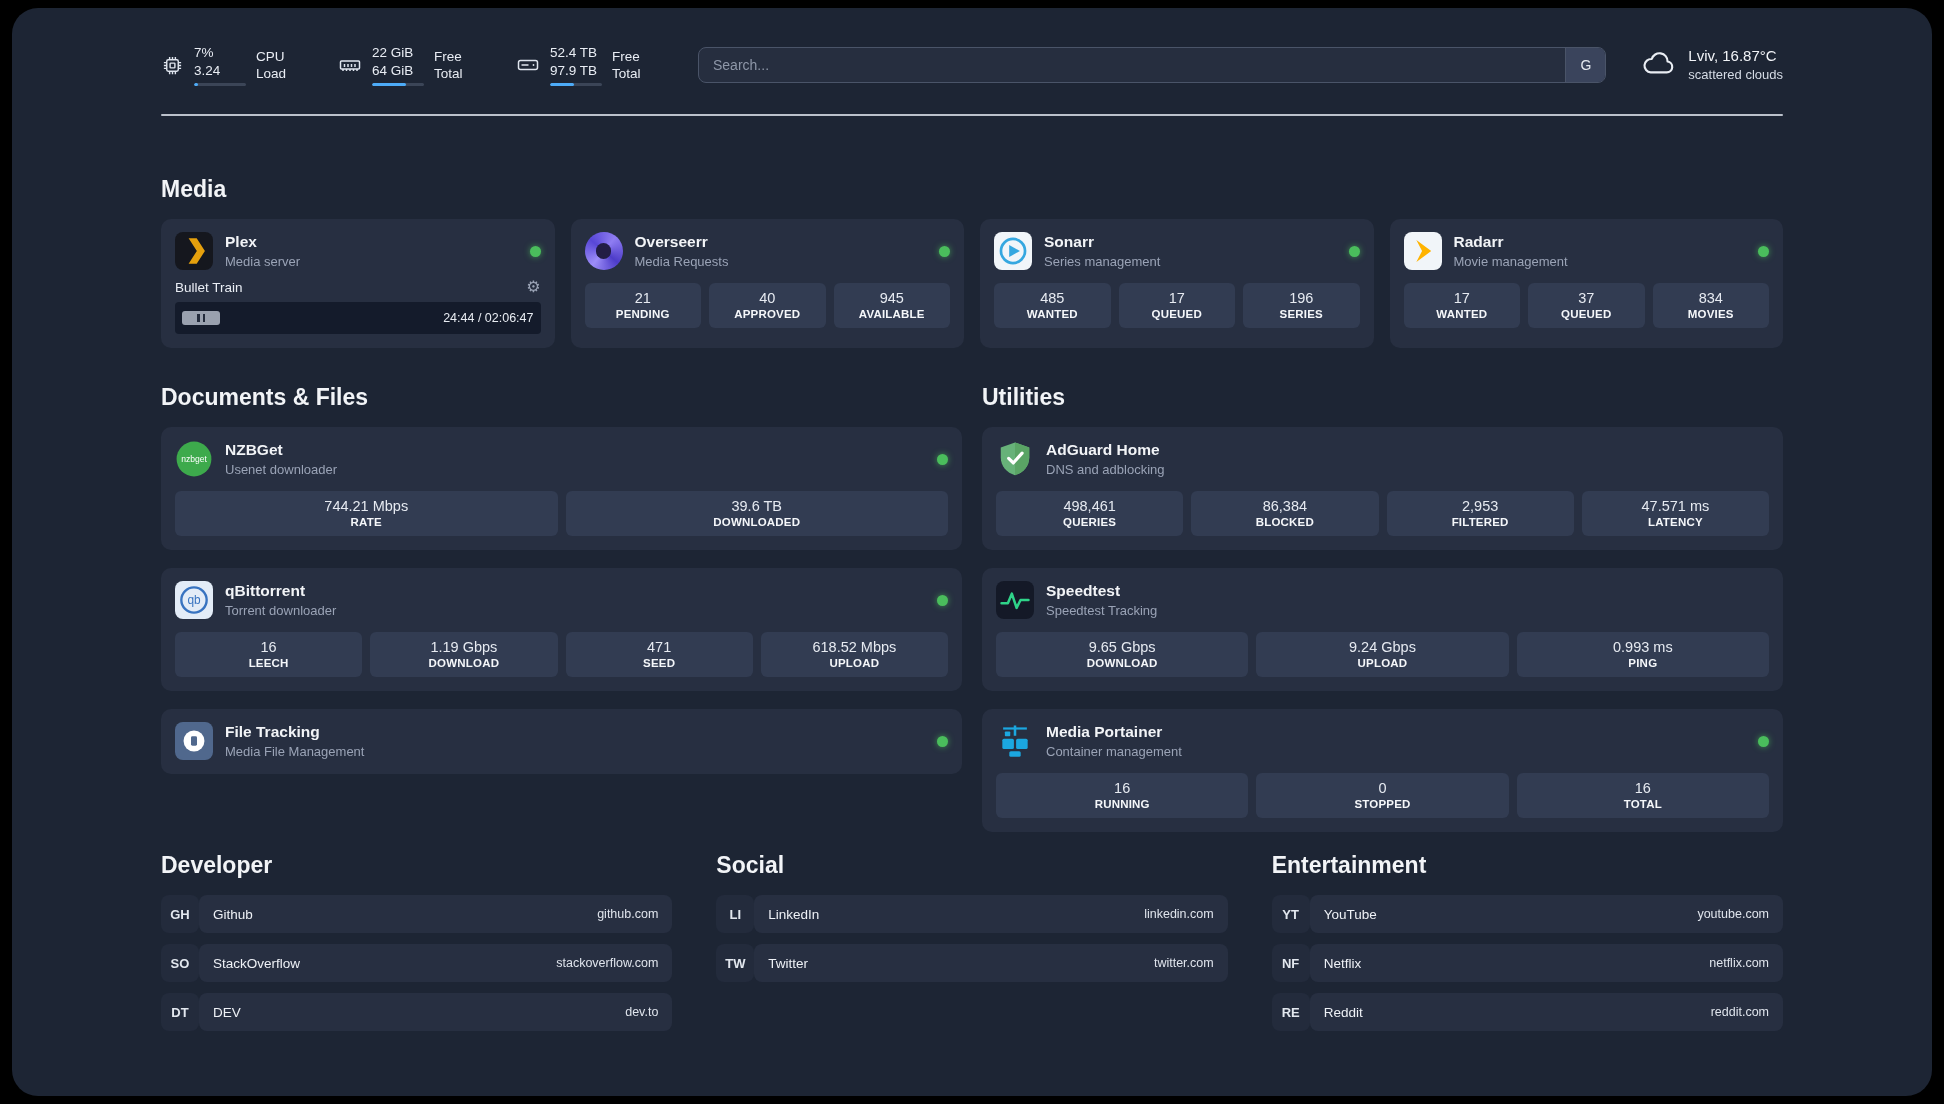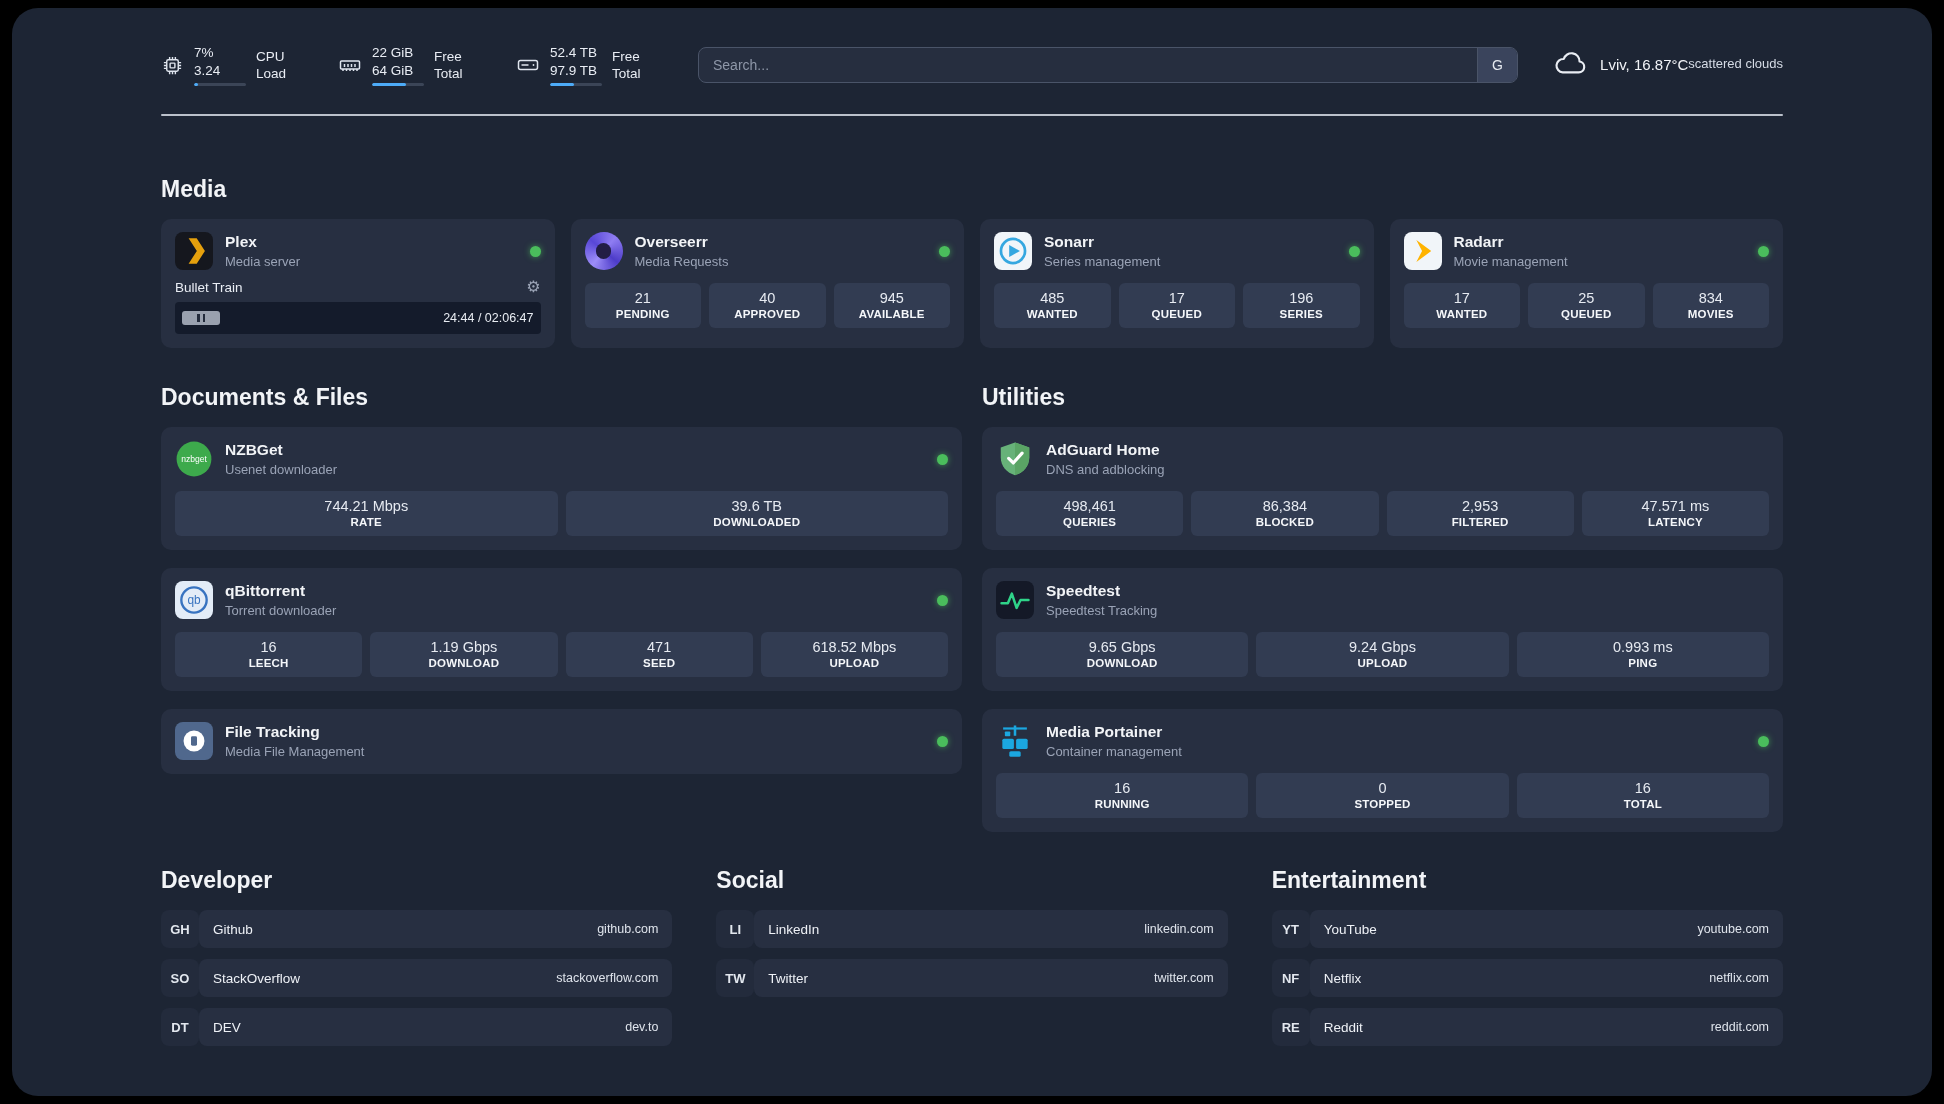--- a/index.html
+++ b/index.html
@@ -37,21 +37,21 @@
   .fill-cpu{width:8%}
   .fill-ram{width:66%}
   .fill-disk{width:47%}
 
   .searchbar{flex:1;height:36px;background:#262e3f;border:1px solid var(--border);border-radius:8px;display:flex;align-items:stretch;overflow:hidden}
   .search-input{flex:1;background:transparent;border:none;outline:none;color:#e6eaf0;font-size:14px;padding:0 14px;font-family:"Liberation Sans", sans-serif}
   .search-input::placeholder{color:#8e97a8}
   .search-engine{width:40px;background:#3a445c;border:none;border-left:1px solid var(--border);color:#e6eaf0;font-size:14px;cursor:pointer;display:flex;align-items:center;justify-content:center;font-family:"Liberation Sans", sans-serif}
 
   .weather{display:flex;align-items:center;gap:10px;flex:none}
-  .weather-text{display:flex;line-height:1.35}
+  .weather-text{display:flex;flex-direction:column;line-height:1.35}
   .weather-loc{font-size:15px;color:#f2f4f8}
   .weather-cond{font-size:13px;color:#d5dbe5}
 
   .divider{margin-top:28px;height:2px;background:rgba(215,221,230,0.85);border-radius:1px}
 
   
   .section-title{font-size:23px;font-weight:600;color:#f2f4f7;margin:0 0 16px}
   .section-media{margin-top:60px}
   .media-grid{display:grid;grid-template-columns:repeat(4,1fr);gap:16px}
 
@@ -80,21 +80,21 @@
 
   
   .cols{display:grid;grid-template-columns:1fr 1fr;gap:20px;margin-top:36px}
   .col-stack{display:flex;flex-direction:column;gap:18px}
 
   
   .icon-overseerr{border-radius:50%;background:conic-gradient(from 220deg,#9d8df8,#5847d6,#8f7df2,#4d3cc9,#9d8df8);overflow:hidden}
   .icon-overseerr::after{content:"";position:absolute;left:29%;top:29%;width:42%;height:42%;border-radius:50%;background:#221d45}
 
   
-  .bm-grid{display:grid;grid-template-columns:1fr 1fr 1fr;gap:44px;margin-top:35px}
+  .bm-grid{display:grid;grid-template-columns:1fr 1fr 1fr;gap:44px;margin-top:20px}
   .bm-rows{display:flex;flex-direction:column;gap:11px}
   .bm-row{display:flex;gap:0;align-items:stretch;cursor:pointer}
   .bm-abbr{width:38px;height:38px;background:var(--tile-dark);border-radius:8px;display:flex;align-items:center;justify-content:center;font-size:13px;font-weight:600;color:#e2e7ee;flex:none}
   .bm-pill{flex:1;background:var(--card);border-radius:8px;display:flex;align-items:center;justify-content:space-between;padding:0 14px;min-width:0}
   .bm-name{font-size:13.5px;color:#eef1f6}
   .bm-url{font-size:12.5px;color:#dfe4ec}
 </style>
 </head>
 <body>
 
@@ -288,21 +288,21 @@
               <span class="app-sub">Movie management</span>
             </div>
             <span class="status-dot"></span>
           </div>
           <div class="stats-row">
             <div class="stat-tile">
               <span class="stat-value">17</span>
               <span class="stat-label">WANTED</span>
             </div>
             <div class="stat-tile">
-              <span class="stat-value">25</span>
+              <span class="stat-value">37</span>
               <span class="stat-label">QUEUED</span>
             </div>
             <div class="stat-tile">
               <span class="stat-value">834</span>
               <span class="stat-label">MOVIES</span>
             </div>
           </div>
         </div>
 
       </div>

